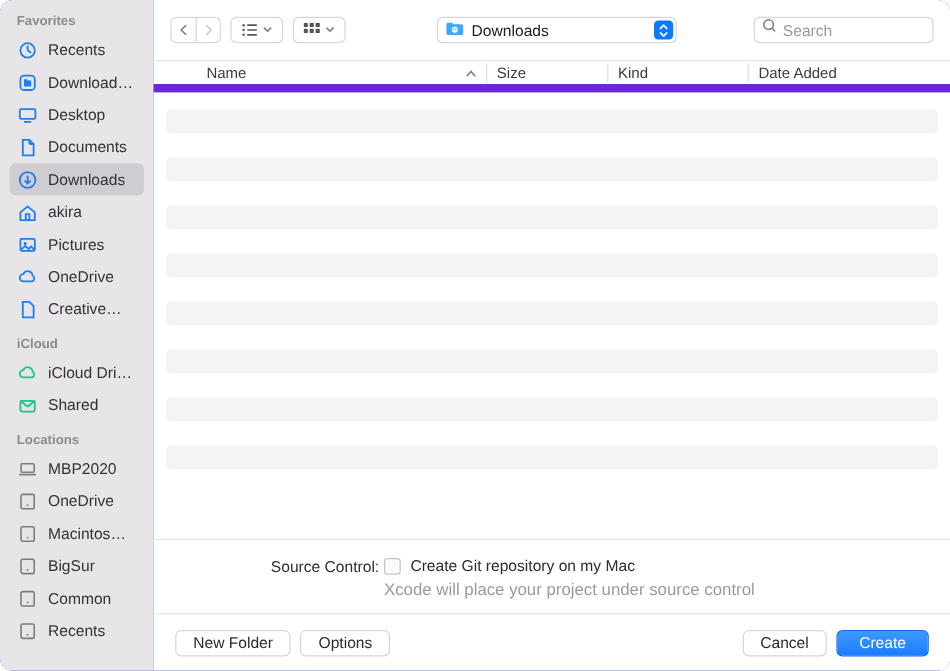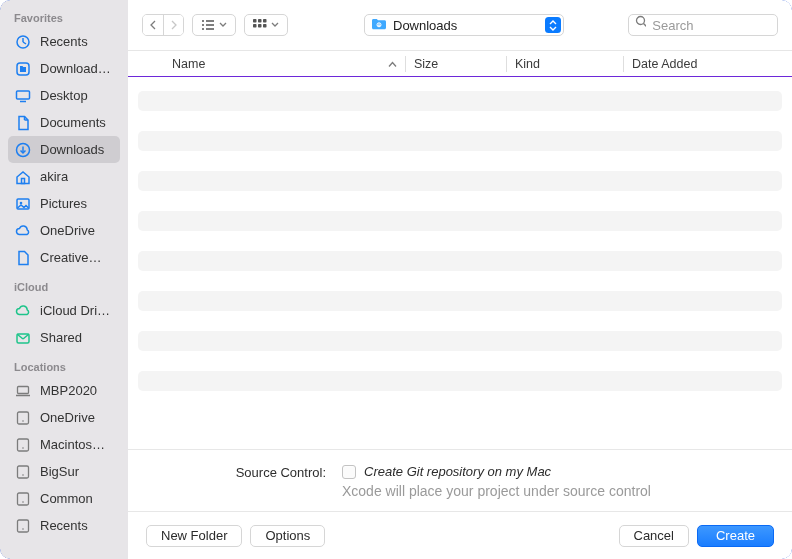--- a/index.html
+++ b/index.html
@@ -109,21 +109,21 @@
     color:#909090;
   }
   .search input {
     border:none; outline:none; width:100%; font-size:13px; color:#333;
     background:transparent;
   }
   .search input::placeholder { color:#9a9a9a; }
 
   .headers {
     display:flex; align-items:center; height:27px;
-    border-top:1px solid #e6e6e6; border-bottom:1px solid #6d28d9;
+    border-top:1px solid #e6e6e6; border-bottom:7px solid #6d28d9;
     padding-left: 44px;
     font-size:12.5px; color:#3b3b3b;
   }
   .col-name { flex: 1; position: relative; padding-right: 24px; }
   .col-name .sort-ind { position:absolute; right:8px; top:50%; transform:translateY(-50%); }
   .vdiv { width:1px; height:16px; background:#dedede; margin: 0 8px 0 0; }
   .col-size { width: 92px; }
   .col-kind { width: 108px; }
   .col-date { width: 160px; }
 
@@ -131,26 +131,26 @@
     flex:1; overflow:hidden;
     padding: 14px 10px 0 10px;
     display:flex; flex-direction:column; gap:20px;
   }
   .file-row-skel {
     height: 20px; border-radius: 5px; background: #f4f4f4;
   }
 
   .sc-panel {
     border-top:1px solid #e7e7e7;
-    padding: 14px 20px 12px 38px;
-    display:flex; gap:16px;
+    padding: 14px 20px 12px 28px;
+    display:flex; gap:4px;
   }
   .sc-label { width: 160px; text-align:right; color:#2e2e2e; padding-top:1px; }
   .sc-body { flex:1; }
-  .chk-row { display:flex; align-items:flex-end; gap:8px;font-style:italic; }
+  .chk-row { display:flex; align-items:flex-end; gap:8px; }
   .chk {
     width:14px; height:14px; border:1px solid #c3c3c3; border-radius:3px;
     background:#fbfbfb;
     box-shadow: inset 0 1px 0 rgba(255,255,255,.6);
   }
   .sc-note { font-size:14px; color:#9a9a9a; margin-top:4px; }
 
   .footer {
     height: 48px;
     border-top:1px solid #e7e7e7;

